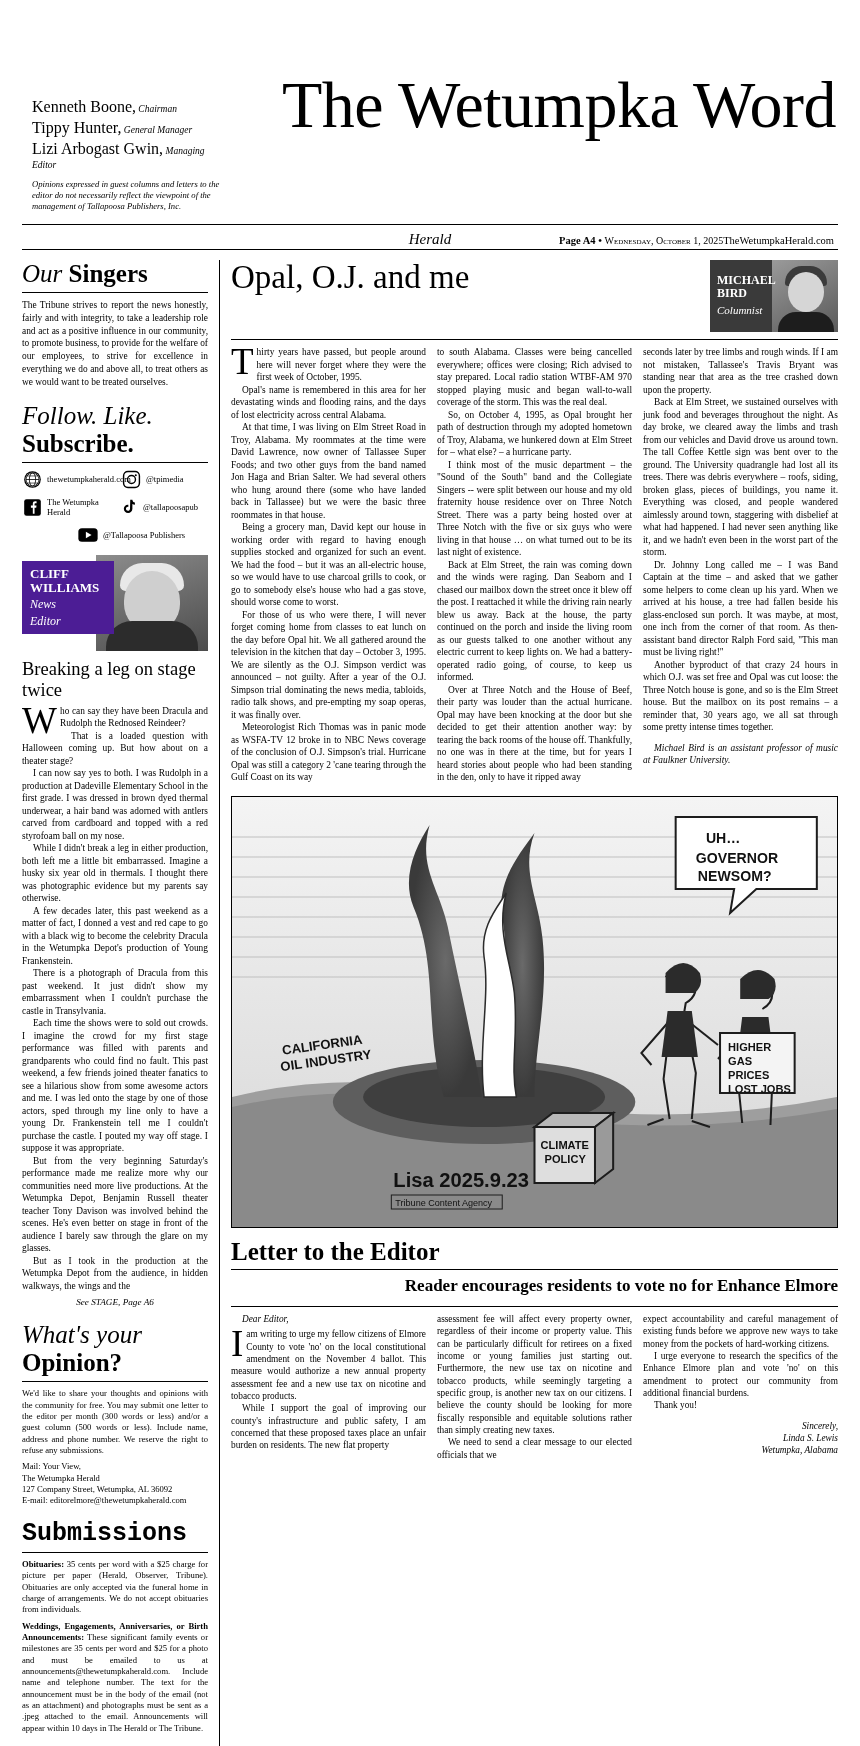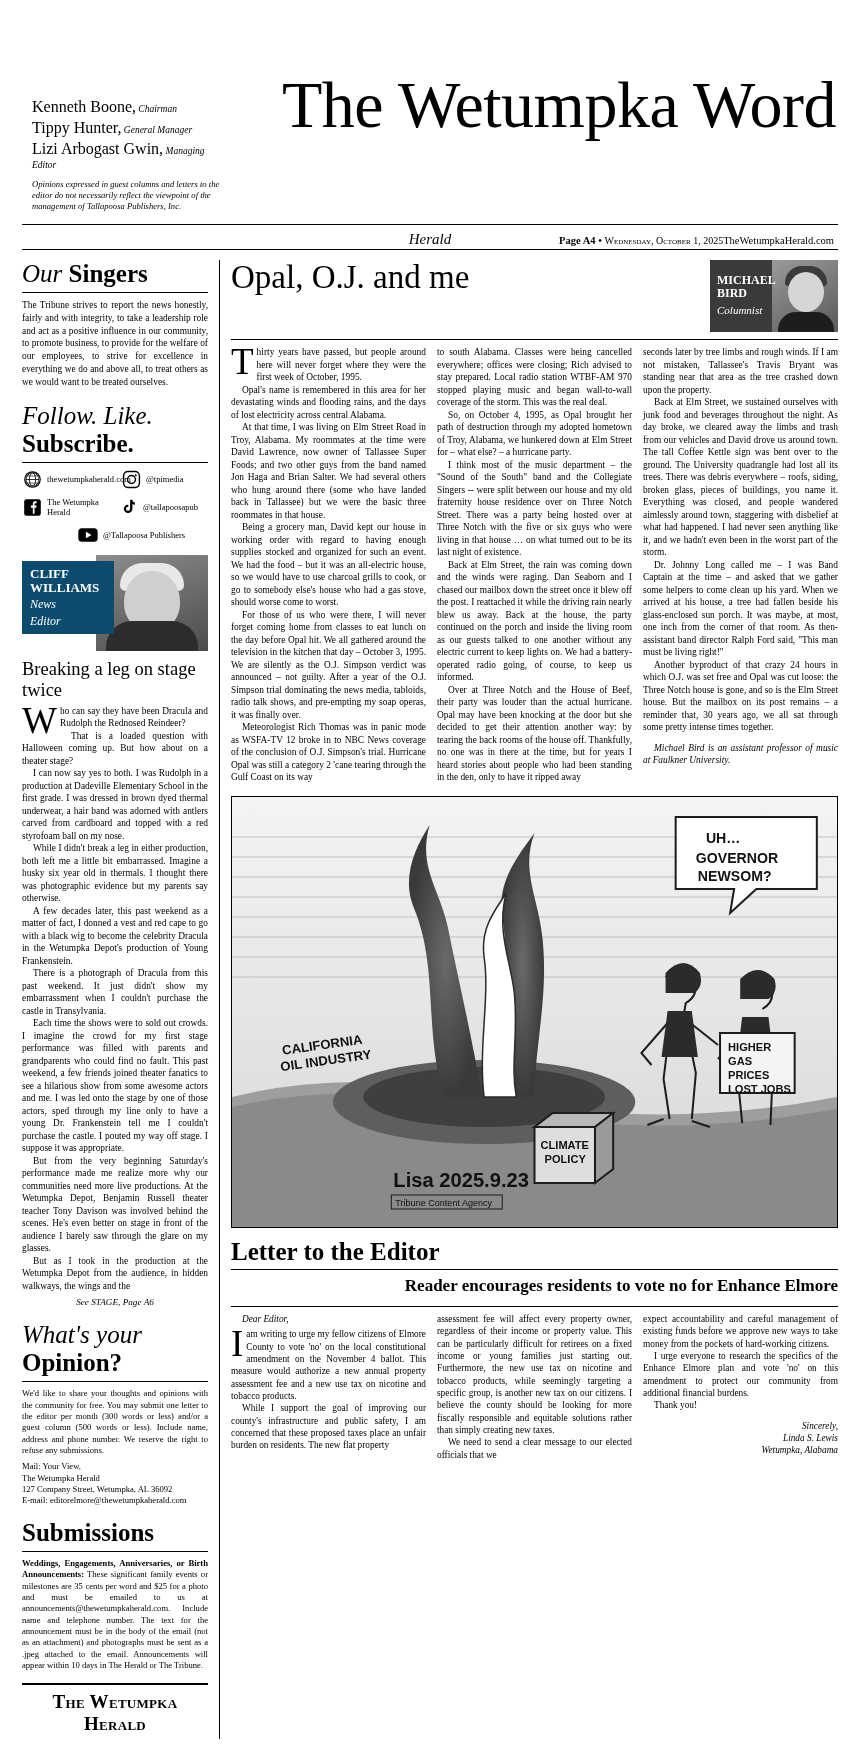--- a/index.html
+++ b/index.html
@@ -122,21 +122,21 @@
   .colcard .photo .hair {
     position:absolute; left: 24px; top: 8px; width: 64px; height: 28px;
     border-radius: 32px 32px 8px 8px; background:#e8e8e8;
   }
   .colcard .photo .body {
     position:absolute; left: 10px; top: 66px; width: 92px; height: 34px;
     border-radius: 26px 26px 0 0; background:#2c2c2c;
   }
   .colcard .namebox {
     position:absolute; left: 0; top: 6px;
-    background:#0c4a6e; color:#fff; padding: 6px 8px 6px 8px;
+    background:#4c1d95; color:#fff; padding: 6px 8px 6px 8px;
     width: 92px;
   }
   .colcard .namebox .l1 { font-weight:bold; font-size: 13px; line-height:1.08;}
   .colcard .namebox .l2 { font-style: italic; font-size: 12px; line-height:1.12; margin-top:3px;}
 
   h3.headline {
     font-size: 18.5px;
     font-weight: normal;
     margin: 8px 0 5px 0;
     line-height: 1.1;
@@ -352,23 +352,24 @@
       </h2>
       <div class="rule-thin"></div>
       <div class="small-block">
         <p>We'd like to share your thoughts and opinions with the community for free. You may submit one letter to the editor per month (300 words or less) and/or a guest column (500 words or less). Include name, address and phone number. We reserve the right to refuse any submissions.</p>
         <div>Mail: Your View,</div>
         <div>The Wetumpka Herald</div>
         <div>127 Company Street, Wetumpka, AL 36092</div>
         <div>E-mail: editorelmore@thewetumpkaherald.com</div>
       </div>
 
-      <h2 class="section-head" style="margin-top:12px; font-weight:bold;">Submissions</h2>
+      <h2 class="section-head" style="margin-top:12px; font-weight:bold;font-family:Liberation Mono, monospace;">Submissions</h2>
       <div class="rule-thin"></div>
       <div class="small-block">
+        <p><b>Obituaries:</b><span> 35 cents per word with a $25 charge for picture per paper (Herald, Observer, Tribune). Obituaries are only accepted via the funeral home in charge of arrangements. We do not accept obituaries from individuals.</span></p>
         <p><b>Weddings, Engagements, Anniversaries, or Birth Announcements:</b><span> These significant family events or milestones are 35 cents per word and $25 for a photo and must be emailed to us at announcements@thewetumpkaherald.com. Include name and telephone number. The text for the announcement must be in the body of the email (not as an attachment) and photographs must be sent as a .jpeg attached to the email. Announcements will appear within 10 days in The Herald or The Tribune.</span></p>
       </div>
 
       <div class="herald-box">
         <div class="herald-title">The Wetumpka Herald</div>
 
       </div>
     </div>
 
     <div style="flex:1;">

